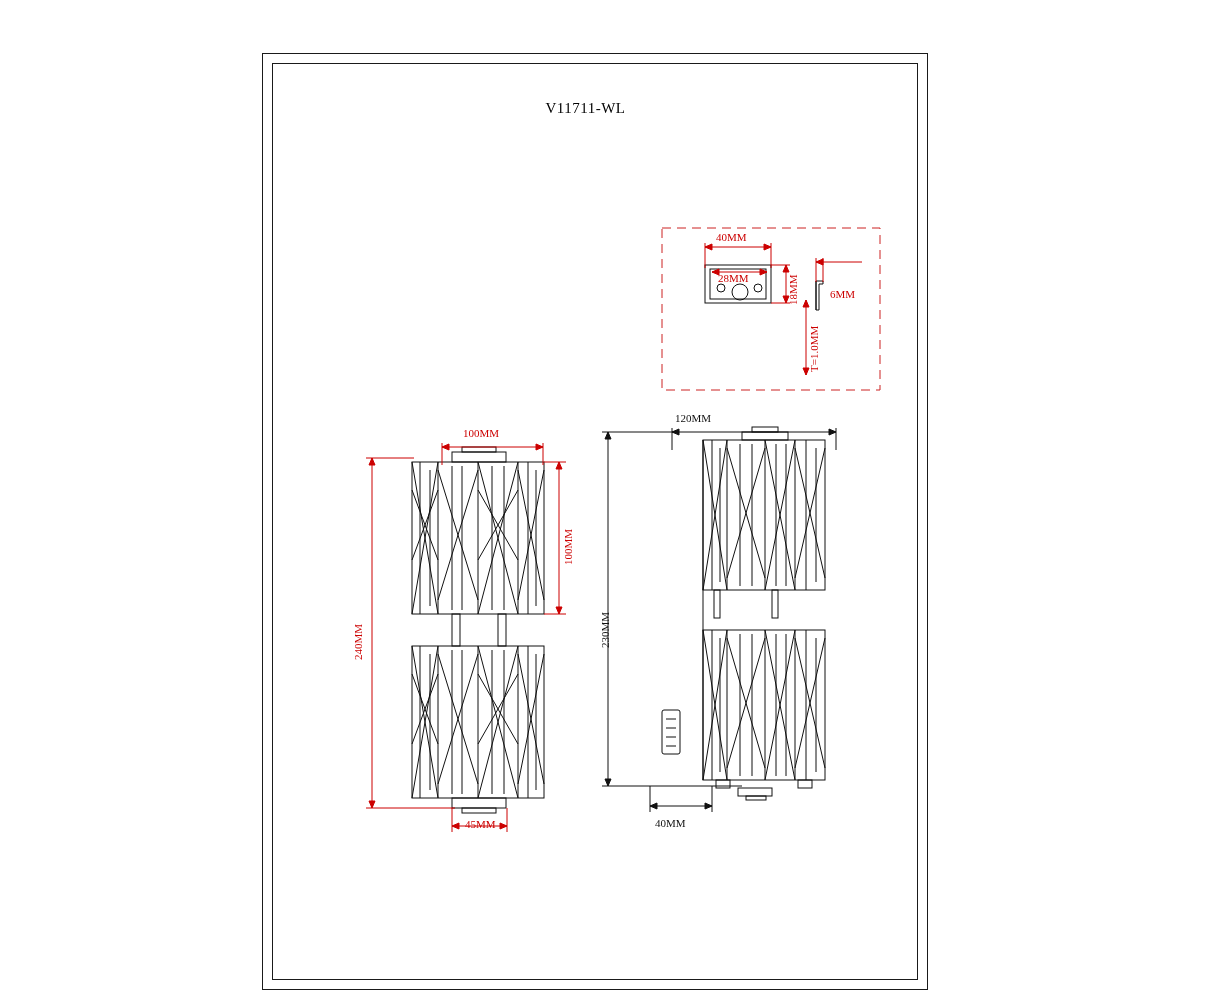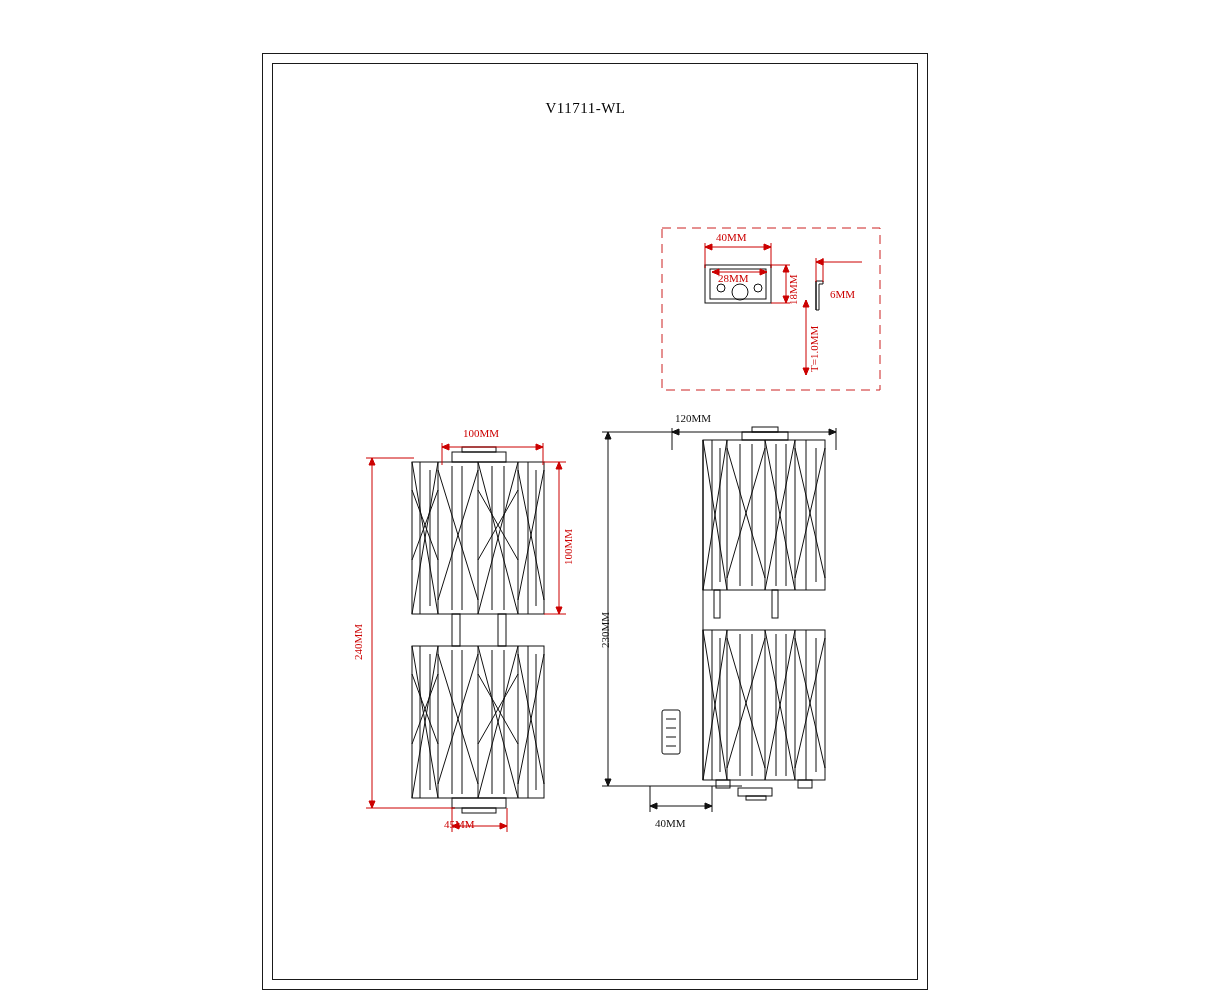--- a/index.html
+++ b/index.html
@@ -190,19 +190,19 @@
 
   <div class="lbl red" style="left:716px;top:231px;">40MM</div>
   <div class="lbl red" style="left:718px;top:272px;text-align:right;">28MM</div>
   <div class="lbl red vert" style="left:787px;top:305px;">18MM</div>
   <div class="lbl red" style="left:830px;top:252px;margin-top:36px;">6MM</div>
   <div class="lbl red vert" style="left:808px;top:372px;">T=1.0MM</div>
 
   <div class="lbl red" style="left:463px;top:427px;">100MM</div>
   <div class="lbl red vert" style="left:562px;top:565px;">100MM</div>
   <div class="lbl red vert" style="left:352px;top:660px;">240MM</div>
-  <div class="lbl red" style="left:444px;top:818px;">45MM</div>
+  <div class="lbl red" style="left:465px;top:818px;">45MM</div>
 
   <div class="lbl blk" style="left:675px;top:412px;">120MM</div>
   <div class="lbl blk vert" style="left:599px;top:648px;">230MM</div>
   <div class="lbl blk" style="left:655px;top:817px;">40MM</div>
 
 </div>
 
 </body></html>

